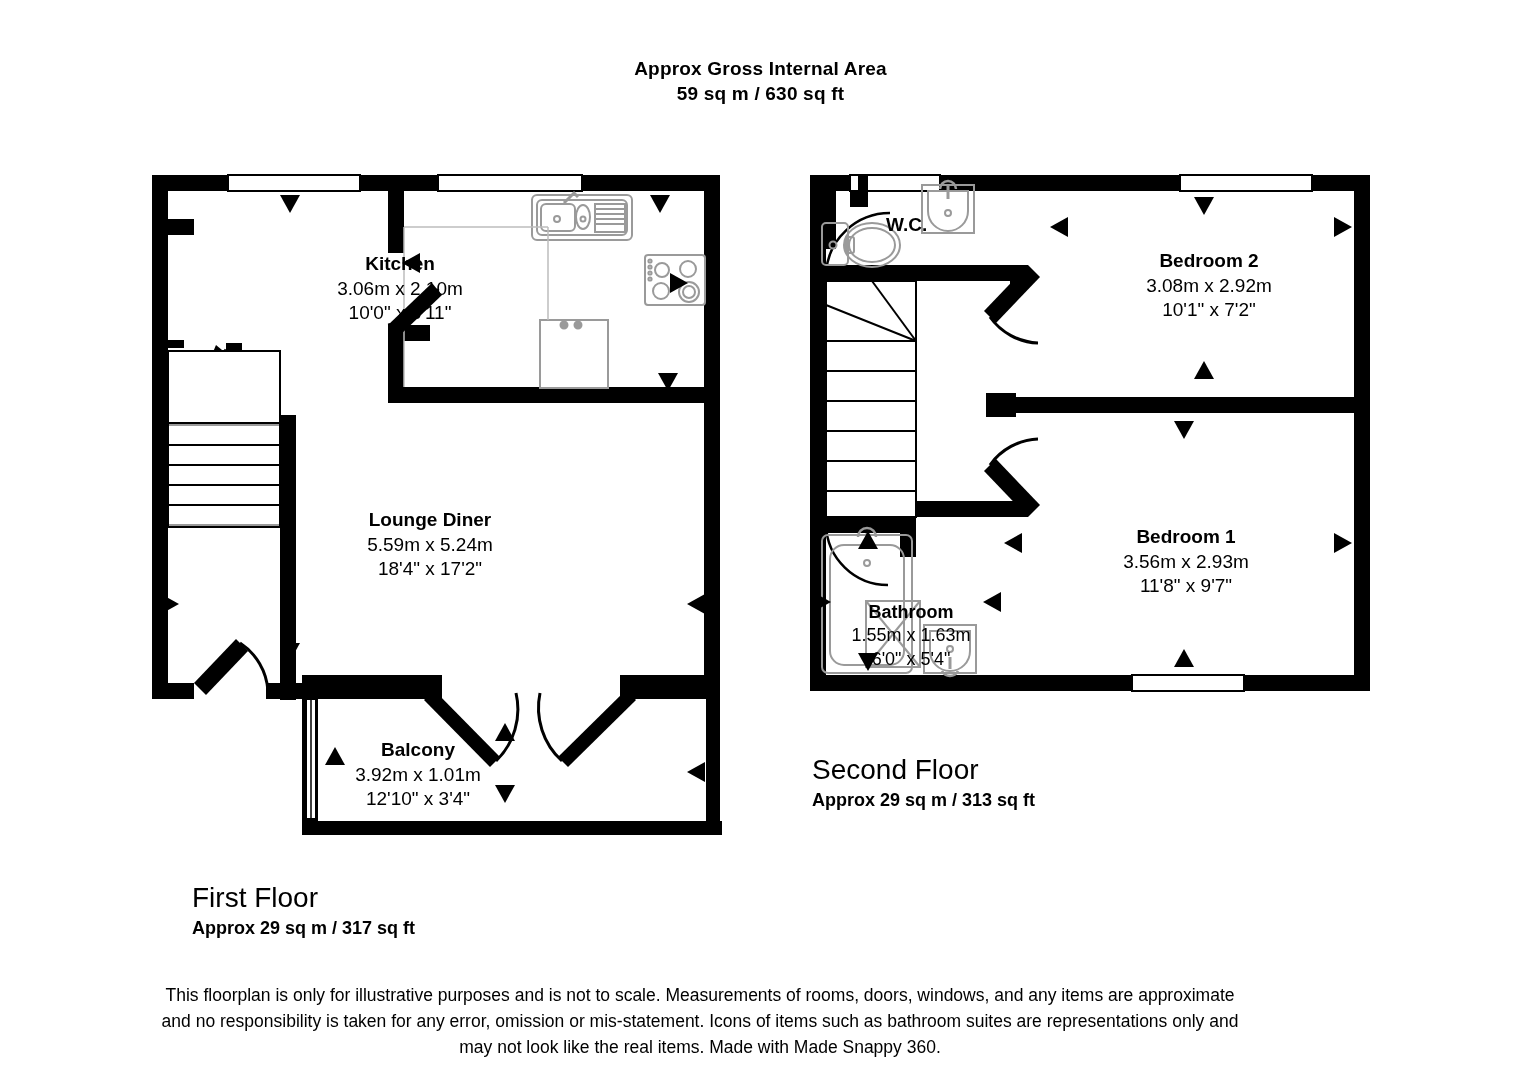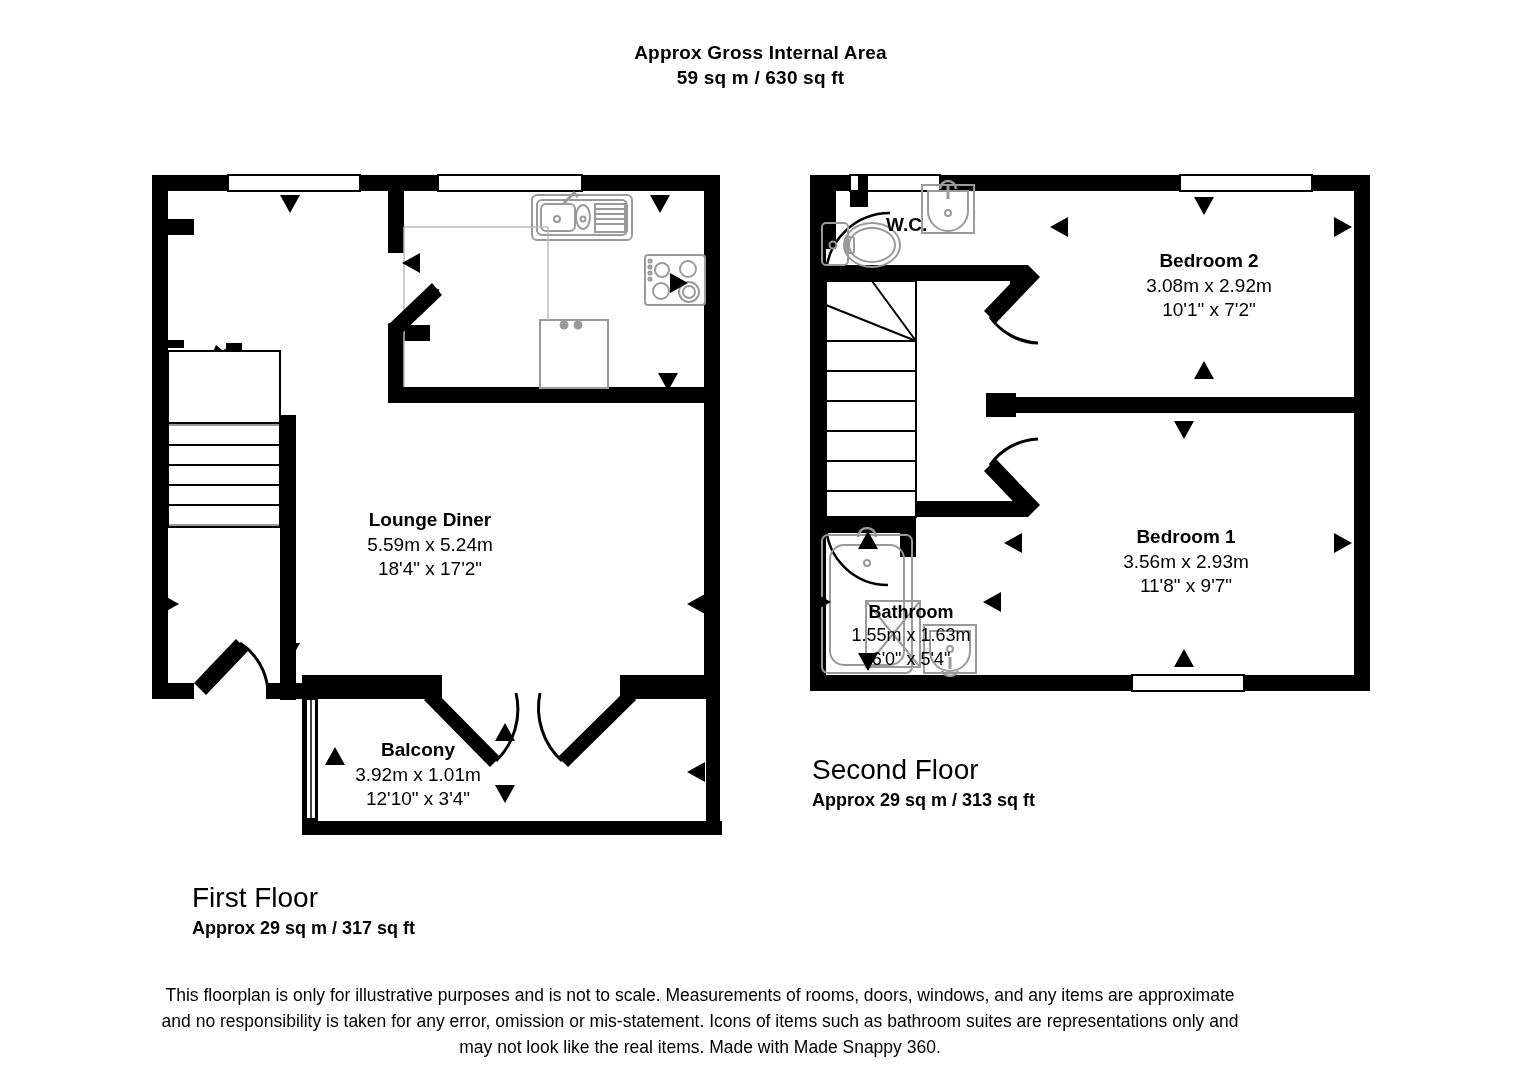--- a/index.html
+++ b/index.html
@@ -15,21 +15,21 @@
     color: #000000;
     overflow: hidden;
   }
   .page {
     position: absolute;
     inset: 0;
   }
   
   .header {
     position: absolute;
-    top: 40px;
+    top: 56px;
     left: 0;
     width: 1521px;
     text-align: center;
   }
   .header .line {
     font-size: 19px;
     font-weight: bold;
     letter-spacing: 0.2px;
     line-height: 25px;
   }
@@ -246,20 +246,25 @@
         <polygon points="546,430 566,430 556,448" transform="rotate(90 556 439)"></polygon>
         <polygon points="140,478 160,478 150,496"></polygon>
         <polygon points="185,600 205,600 195,582"></polygon>
         <polygon points="355,558 375,558 365,576" transform="rotate(180 365 567)"></polygon>
         <polygon points="355,620 375,620 365,638"></polygon>
         <polygon points="546,598 566,598 556,616" transform="rotate(90 556 607)"></polygon>
       </g>
     </svg>
   </div>
 
+  <div class="room-label" style="left:400px; top:252px; transform:translateX(-50%); width:260px;">
+    <div class="name">Kitchen</div>
+    <div class="dim">3.06m x 2.10m</div>
+    <div class="dim">10'0" x 6'11"</div>
+  </div>
 
   <div class="room-label" style="left:430px; top:508px; transform:translateX(-50%); width:280px;">
     <div class="name">Lounge Diner</div>
     <div class="dim">5.59m x 5.24m</div>
     <div class="dim">18'4" x 17'2"</div>
   </div>
 
   <div class="room-label" style="left:418px; top:738px; transform:translateX(-50%); width:280px;">
     <div class="name">Balcony</div>
     <div class="dim">3.92m x 1.01m</div>

